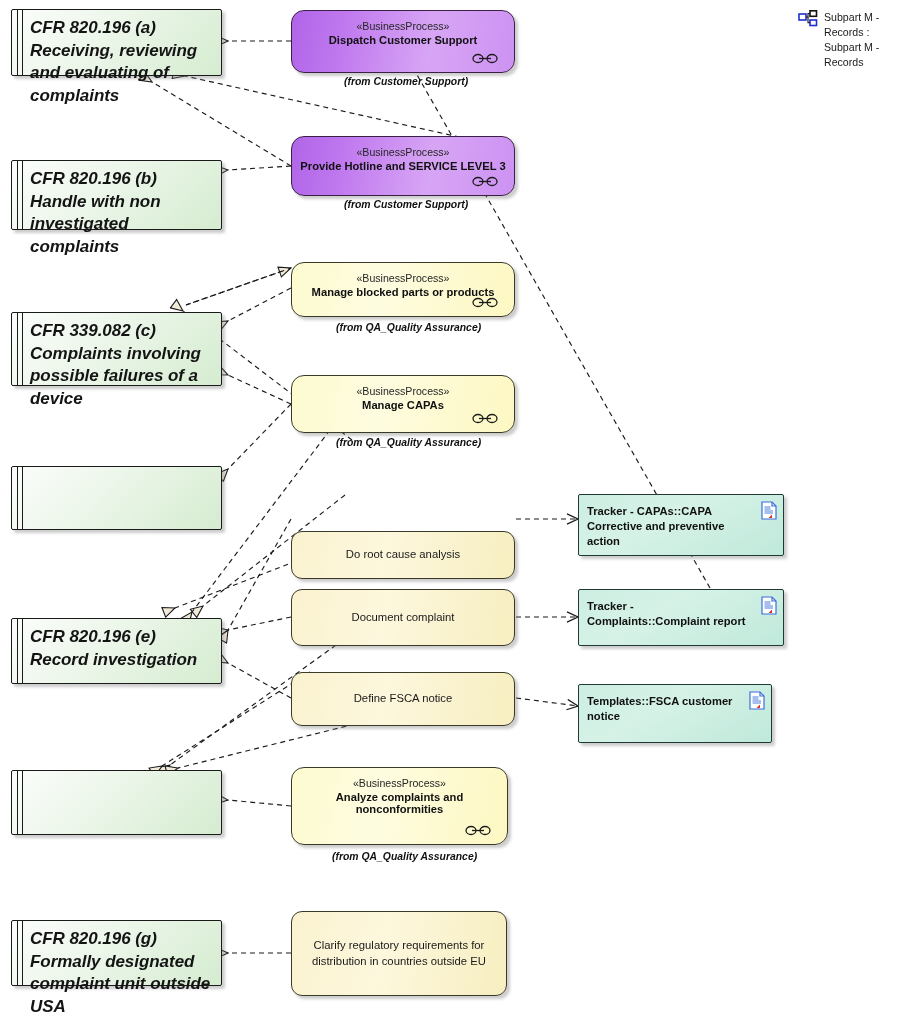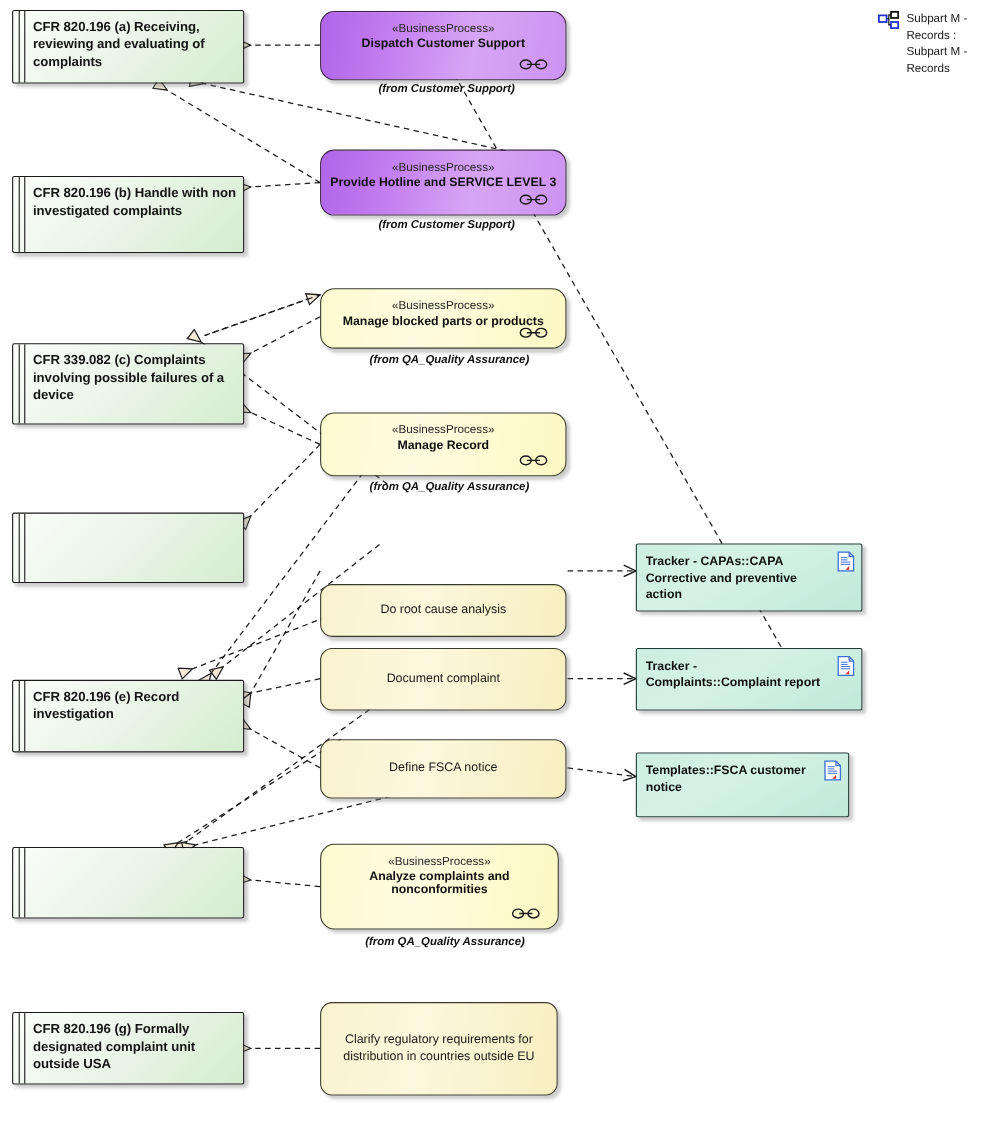--- a/index.html
+++ b/index.html
@@ -50,25 +50,26 @@
     width: 0;
     border-left: 1.3px solid #1a1a1a;
   }
   .req .bars i.b1 { left: 0px; }
   .req .bars i.b2 { left: 5px; }
   .req .label {
     position: absolute;
     left: 18px;
     right: 6px;
     top: 7px;
-    font-size: 12px;
+    font-size: 17px;
     font-weight: bold;
     color: #141414;
     line-height: 1.33;
     letter-spacing: -0.05px;
+    font-style: italic;
   }
 
   
   .bp {
     border: 1.5px solid #2d2d2d;
     border-radius: 13px;
     box-shadow: 3px 3px 3px rgba(120,120,120,0.38);
   }
   .bp.purple {
     background: linear-gradient(100deg, #b065e8 0%, #bf77ee 22%, #d7a5f5 62%, #cd92f2 100%);
@@ -302,21 +303,21 @@
     <svg class="iface" viewBox="0 0 26 11">
       <line x1="7" y1="5.5" x2="19" y2="5.5" stroke="#1a1a1a" stroke-width="1.3"></line>
       <ellipse cx="6" cy="5.5" rx="5" ry="4" fill="none" stroke="#1a1a1a" stroke-width="1.3"></ellipse>
       <ellipse cx="20" cy="5.5" rx="5" ry="4" fill="none" stroke="#1a1a1a" stroke-width="1.3"></ellipse>
     </svg>
   </div>
   <div class="fromlabel" style="left:336px; top:322px;">(from QA_Quality Assurance)</div>
 
   <div class="node bp yellow" style="left:291px; top:375px; width:224px; height:58px;">
     <div class="stereo">«BusinessProcess»</div>
-    <div class="name">Manage Record</div>
+    <div class="name">Manage CAPAs</div>
     <svg class="iface" viewBox="0 0 26 11">
       <line x1="7" y1="5.5" x2="19" y2="5.5" stroke="#1a1a1a" stroke-width="1.3"></line>
       <ellipse cx="6" cy="5.5" rx="5" ry="4" fill="none" stroke="#1a1a1a" stroke-width="1.3"></ellipse>
       <ellipse cx="20" cy="5.5" rx="5" ry="4" fill="none" stroke="#1a1a1a" stroke-width="1.3"></ellipse>
     </svg>
   </div>
   <div class="fromlabel" style="left:336px; top:437px;">(from QA_Quality Assurance)</div>
 
   <div class="node bp yellow" style="left:291px; top:767px; width:217px; height:78px;">
     <div class="stereo">«BusinessProcess»</div>

